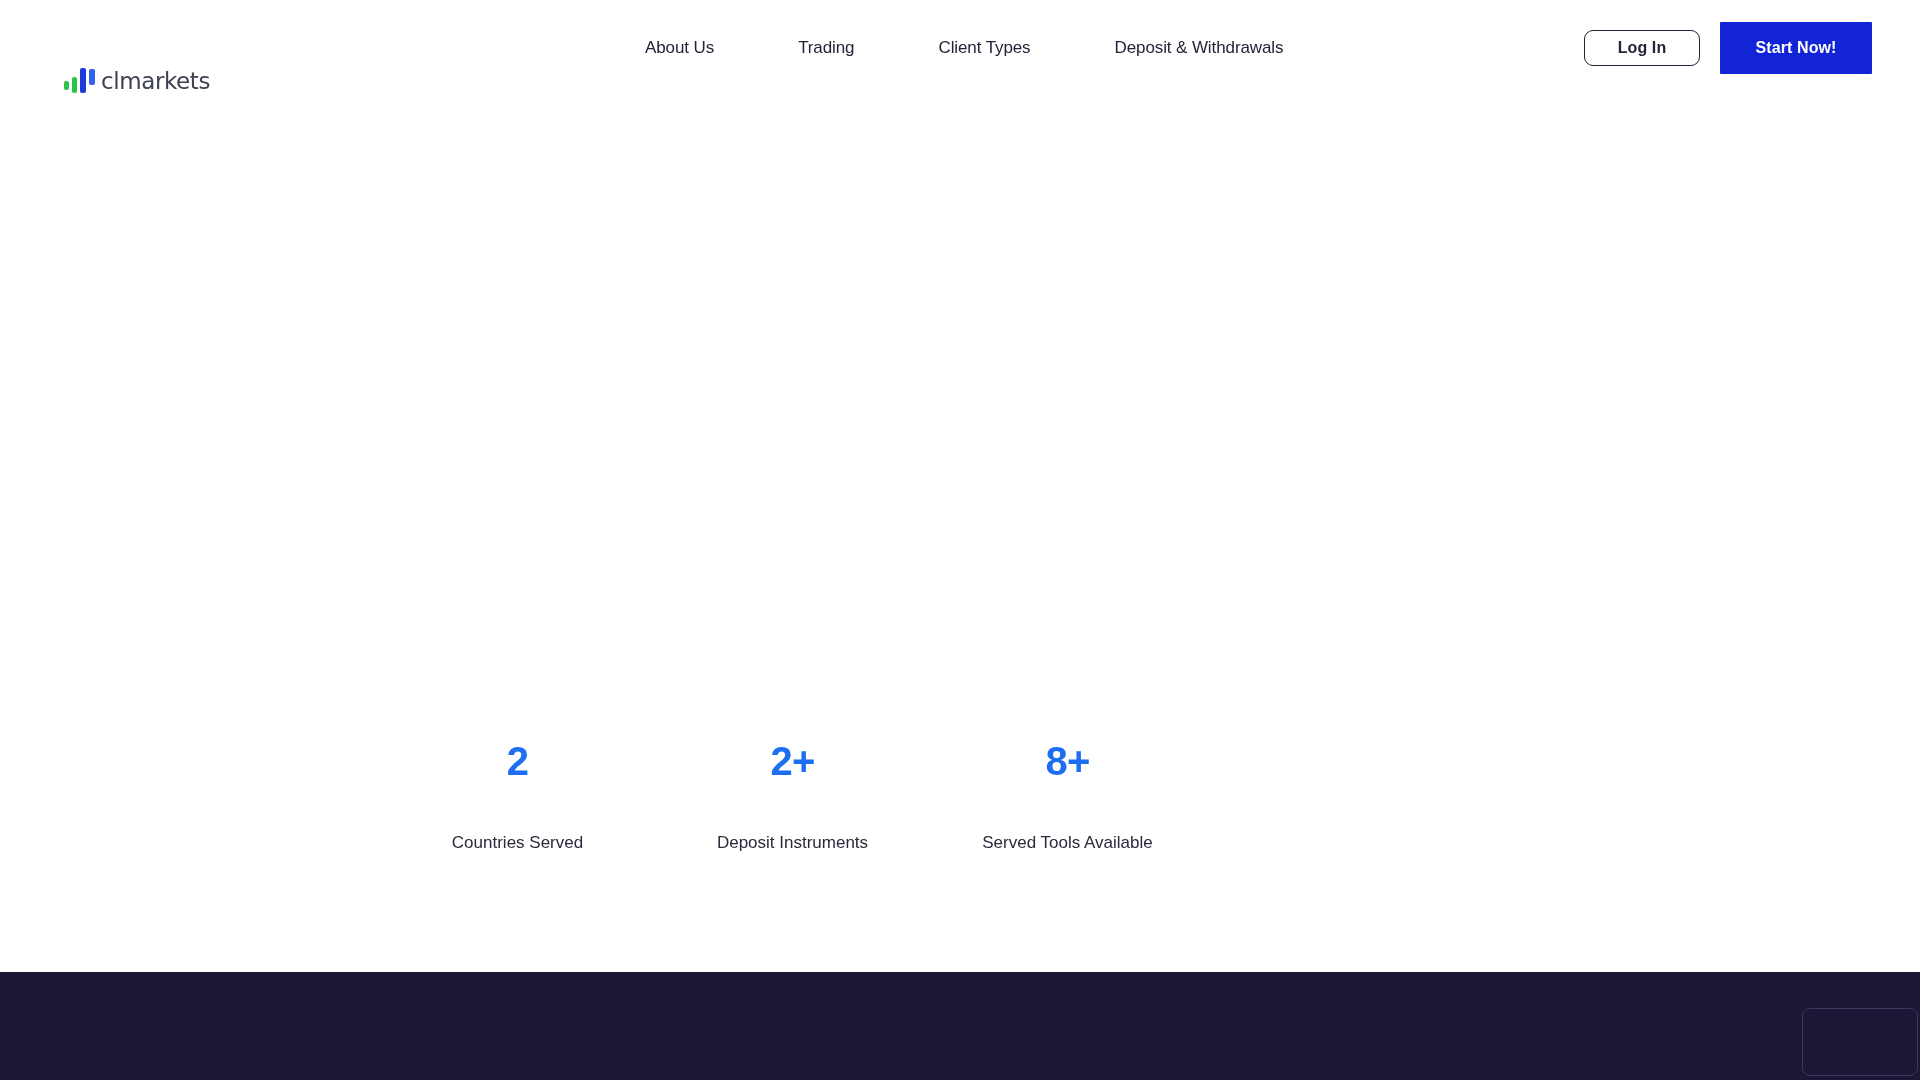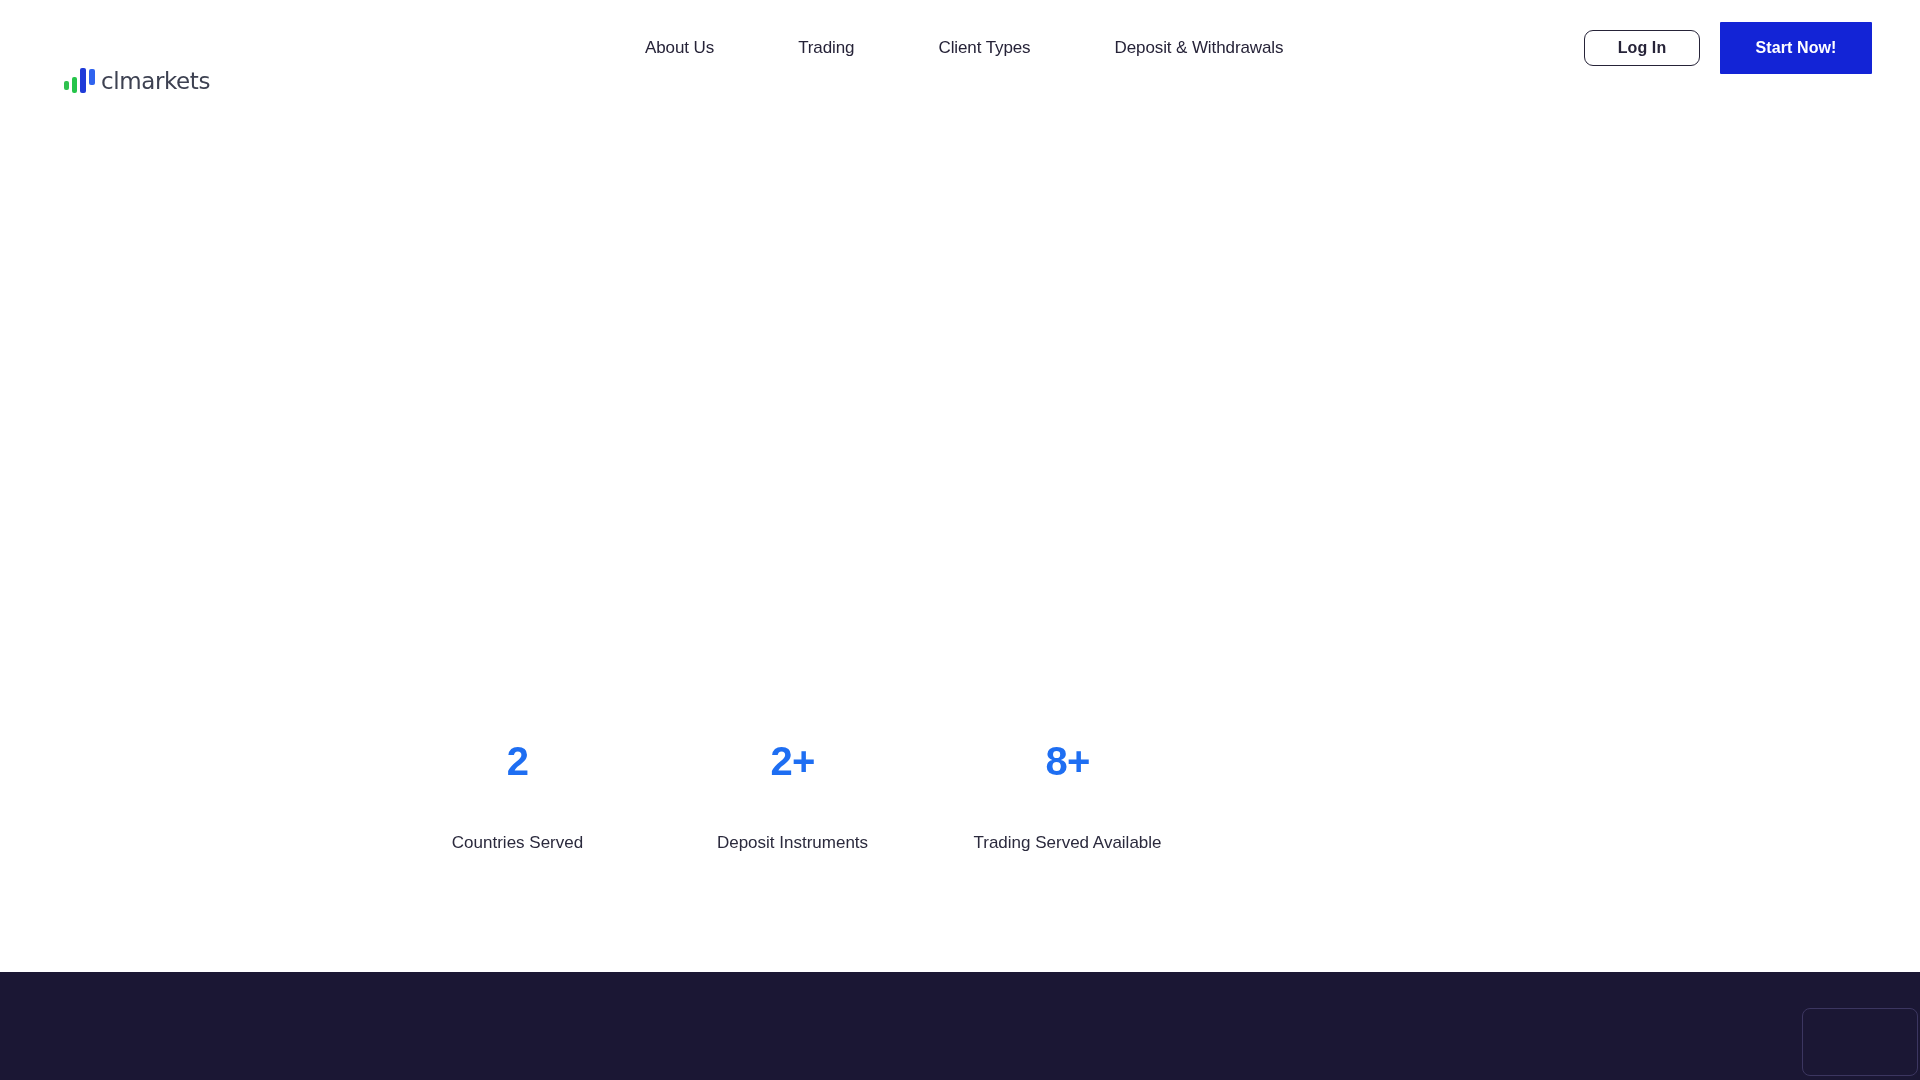--- a/index.html
+++ b/index.html
@@ -256,21 +256,21 @@
         <div class="stat-label">Countries Served</div>
       </div>
 
       <div class="stat">
         <div class="stat-value">2+</div>
         <div class="stat-label">Deposit Instruments</div>
       </div>
 
       <div class="stat">
         <div class="stat-value">8+</div>
-        <div class="stat-label">Trading Served Available</div>
+        <div class="stat-label">Served Tools Available</div>
       </div>
 
 
     </section>
 
   </main>
 
   <footer class="footer">
     <div class="footer-panel"></div>
   </footer>

